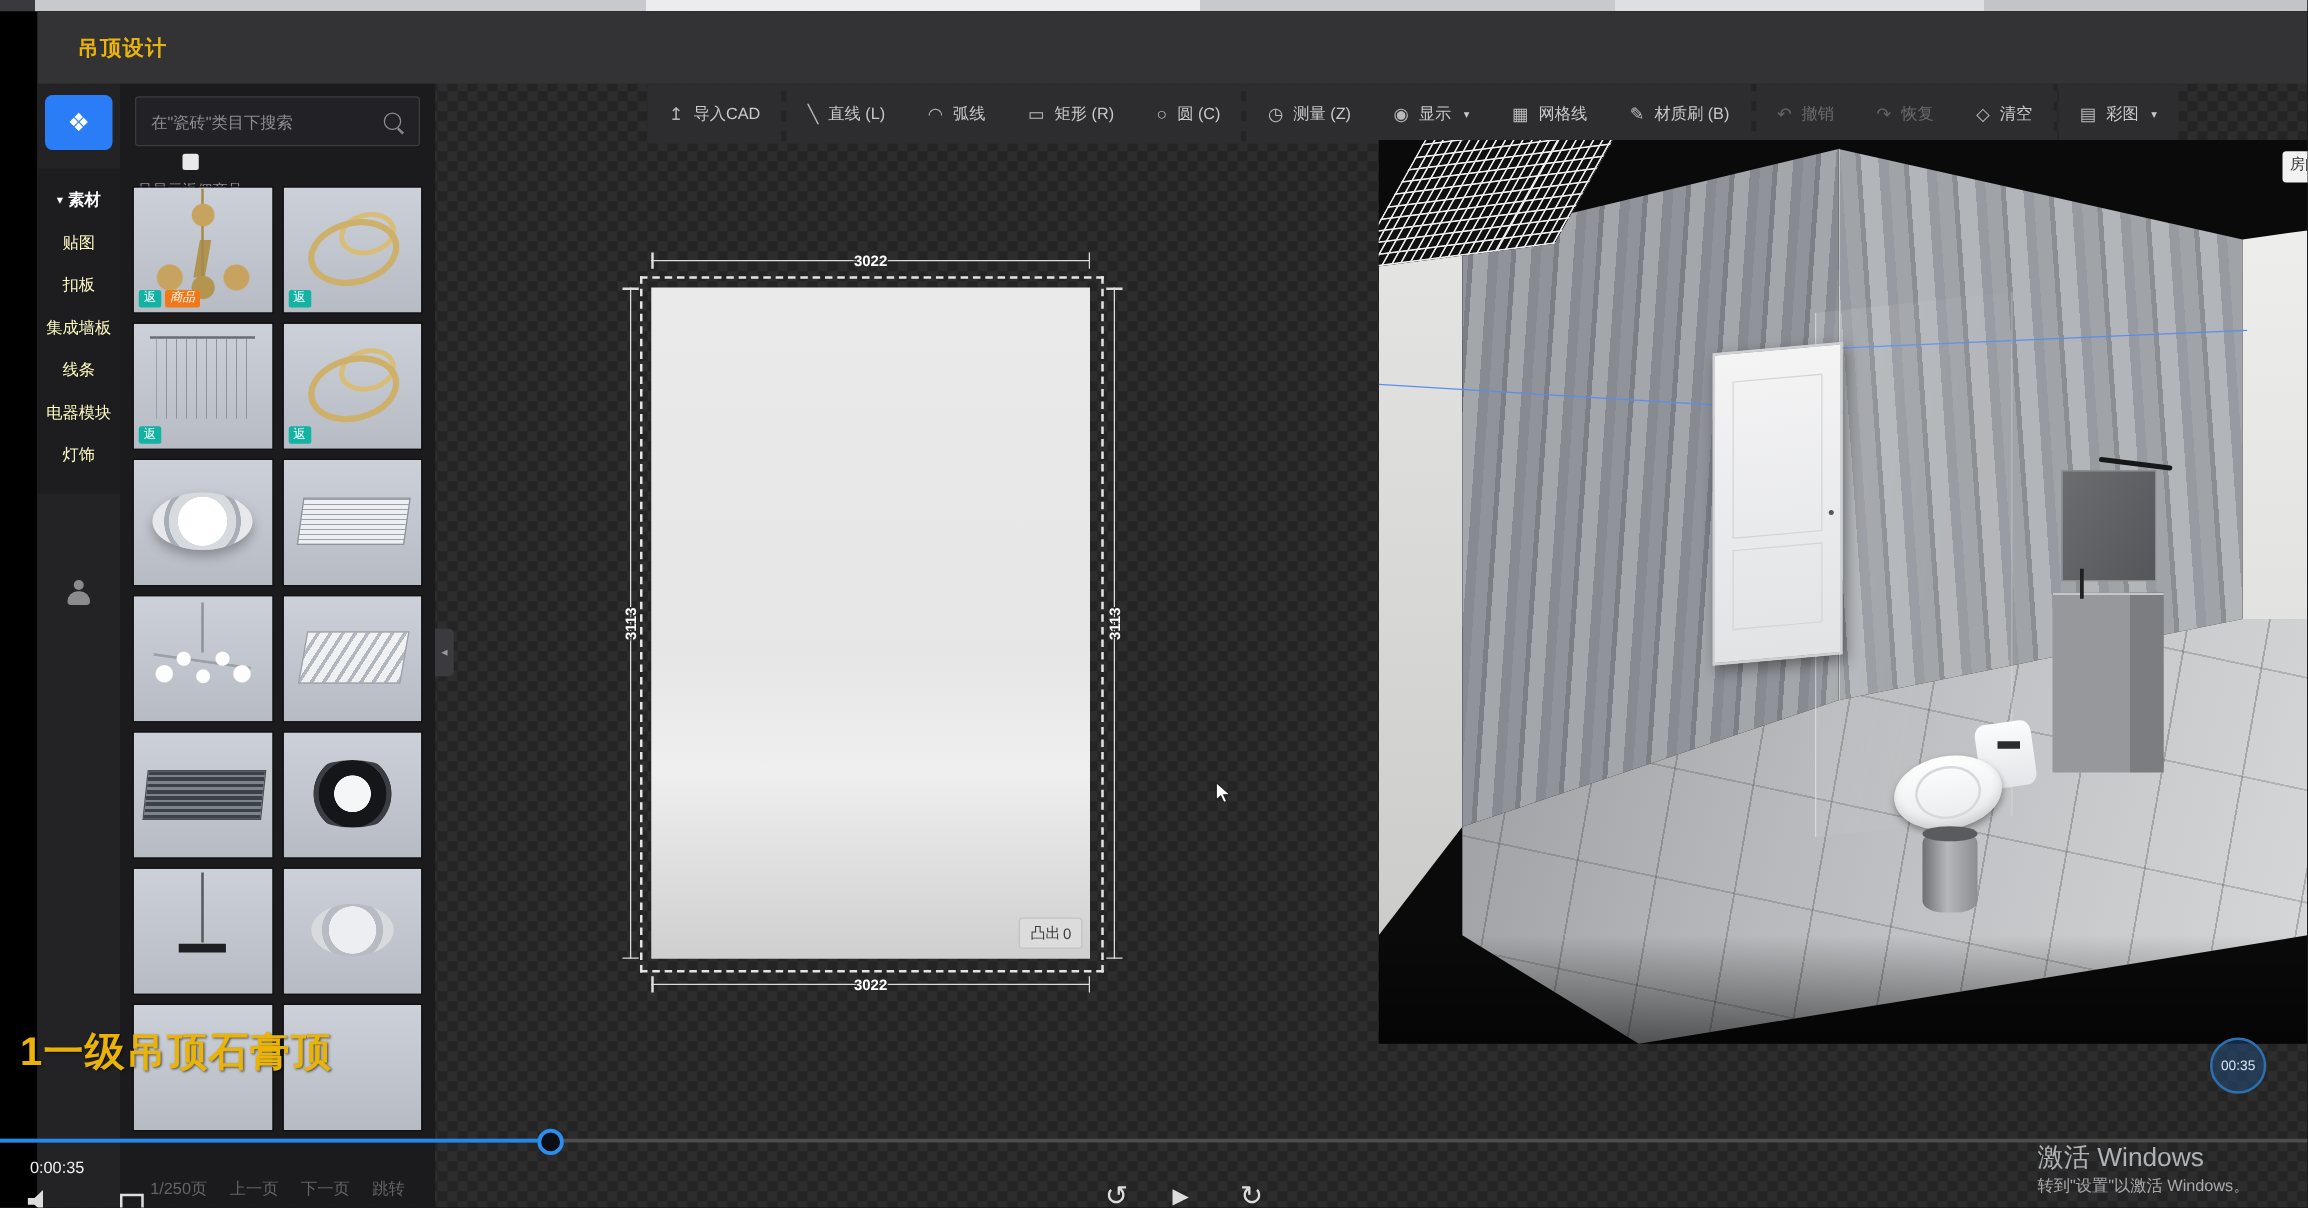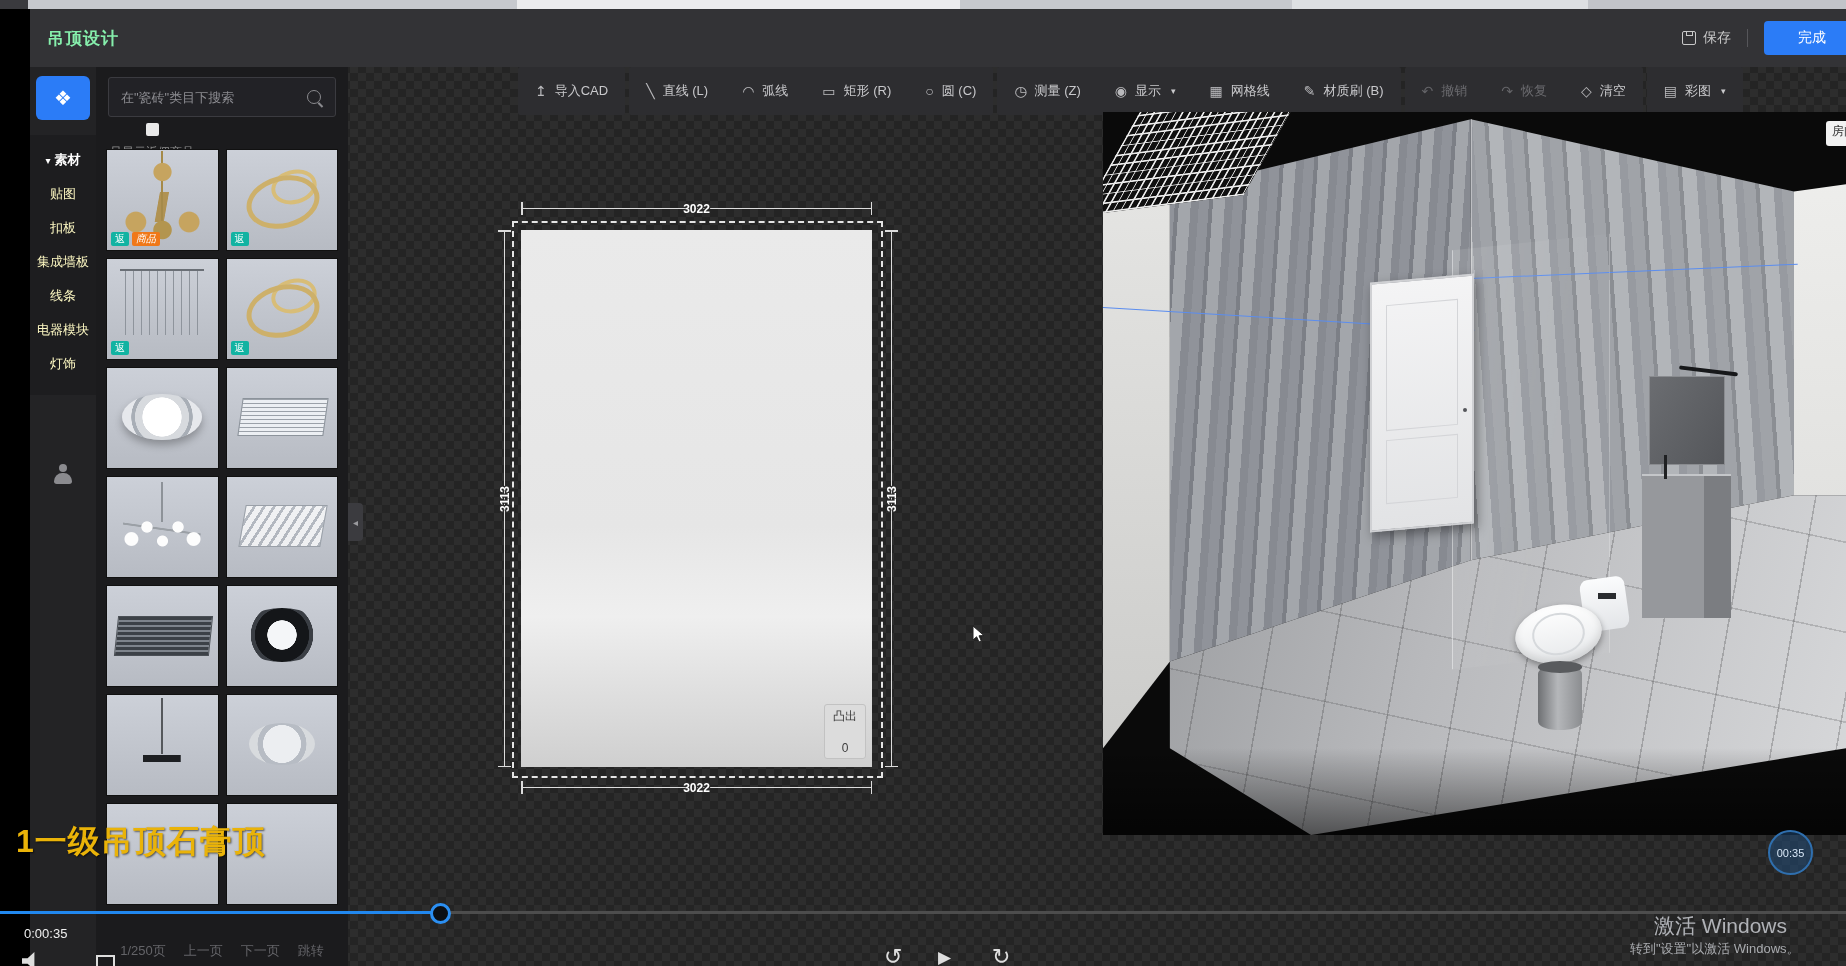--- a/index.html
+++ b/index.html
@@ -9,40 +9,40 @@
 
   
   .top-strip{left:0;top:0;width:1846px;height:9px;
     background:linear-gradient(90deg,#3a3a3e 0 1.5%,#c7c9ce 1.5% 28%,#ececee 28% 52%,#c7c9ce 52% 70%,#dddfe2 70% 86%,#c2c4c9 86%);}
   .caption{left:16px;top:820px;font-size:32px;font-weight:bold;color:#eab308;letter-spacing:1px;
     text-shadow:1px 1px 2px rgba(0,0,0,.6);}
   .progress-track{left:0;top:911px;width:1846px;height:3px;background:#4d4d4d;}
   .progress-fill{left:0;top:911px;height:3px;background:#2188ef;}
   .progress-handle{top:903px;width:15px;height:15px;border:3px solid #2b8ff2;border-radius:50%;background:#0b0f14;}
   .video-time{left:24px;top:926px;font-size:13px;color:#f0f0f0;}
-  .wm1{left:1630px;top:912px;font-size:21px;color:rgba(200,202,208,.85);margin-left:24px;}
+  .wm1{left:1630px;top:912px;font-size:21px;color:rgba(200,202,208,.85);}
   .wm2{left:1630px;top:940px;font-size:13px;color:rgba(200,202,208,.8);}
   .timer{left:1768px;top:830px;width:41px;height:41px;border-radius:50%;border:2px solid #2f6fae;
     background:rgba(32,78,126,.5);display:flex;align-items:center;justify-content:center;
     font-size:11px;color:#d7e6f6;}
   .bicon{color:#ddd;}
   .speaker-icon{left:22px;top:952px;width:20px;height:18px;background:#ddd;
     clip-path:polygon(0 35%,28% 35%,62% 0,62% 100%,28% 65%,0 65%);}
   .fullscreen-icon{left:96px;top:955px;width:15px;height:13px;border:2px solid #ddd;background:transparent;}
   .loop-left-icon{left:884px;top:944px;font-size:22px;}
   .play-icon{left:938px;top:947px;font-size:17px;}
   .loop-right-icon{left:992px;top:944px;font-size:22px;}
 
   
   .app{left:30px;top:9px;width:1816px;height:957px;overflow:hidden;
     background-color:#272727;
     background-image:conic-gradient(#2d2d2d 25%,#242424 0 50%,#2d2d2d 0 75%,#242424 0);
     background-size:16px 16px;}
   .titlebar{position:absolute;left:0;top:0;width:100%;height:58px;background:#333336;display:flex;align-items:center;}
-  .title{margin-left:17px;font-size:17px;font-weight:bold;color:#86efac;letter-spacing:1px;}
+  .title{margin-left:32px;font-size:17px;font-weight:bold;color:#eab308;letter-spacing:1px;}
   .tb-right{margin-left:auto;display:flex;align-items:center;height:100%;}
   .save-btn{display:flex;align-items:center;gap:7px;color:#c9c9c9;font-size:14px;cursor:pointer;}
   .floppy{width:12px;height:12px;border:1.5px solid #c9c9c9;border-radius:2px;position:relative;display:inline-block;}
   .floppy::before{content:"";position:absolute;top:-1px;left:3px;width:5px;height:4px;border:1px solid #c9c9c9;border-top:none;}
   .vdiv{width:1px;height:18px;background:#56565a;margin:0 16px;}
   .done-btn{width:96px;height:34px;background:#2b7cf7;border:none;border-radius:4px;color:#fff;
     font-size:14px;margin-right:-14px;font-family:inherit;}
 
   
   .rail{position:absolute;left:0;top:58px;bottom:0;width:66px;background:#232325;}
@@ -126,21 +126,21 @@
   .tbtn{display:flex;align-items:center;gap:8px;padding:0 17px;font-size:13px;color:#c9c9cc;cursor:pointer;white-space:nowrap;}
   .tbtn.disabled{color:#6a6a6e;cursor:default;}
   .ticon{font-size:14px;opacity:.9;}
   .tchev{font-size:9px;margin-left:2px;}
 
   
   .sel-border{left:482px;top:212px;width:367px;height:553px;border:2px dashed #e4e4e4;}
   .ceiling{left:491px;top:221px;width:351px;height:537px;
     background:linear-gradient(180deg,#eaeaea 0%,#e6e6e6 55%,#efefef 72%,#cfcfcf 100%);}
   .bulge{position:absolute;right:6px;bottom:8px;background:#dcdcdc;border:1px solid #c2c2c2;border-radius:3px;
-    padding:3px 8px;font-size:12px;color:#3c3c3c;display:flex;gap:16px;align-items:center;flex-direction:column;}
+    padding:3px 8px;font-size:12px;color:#3c3c3c;display:flex;gap:2px;align-items:center;}
   .dim{color:#fff;font-size:12px;font-weight:bold;
     text-shadow:1px 1px 0 #2a2a2a,-1px -1px 0 #2a2a2a,1px -1px 0 #2a2a2a,-1px 1px 0 #2a2a2a;}
   .dim-h{height:0;border-top:1.5px solid #dcdcdc;}
   .dim-h::before,.dim-h::after{content:"";position:absolute;top:-7px;width:1.5px;height:13px;background:#dcdcdc;}
   .dim-h::before{left:0;} .dim-h::after{right:0;}
   .dim-v{width:0;border-left:1.5px solid #dcdcdc;}
   .dim-v::before,.dim-v::after{content:"";position:absolute;left:-7px;height:1.5px;width:13px;background:#dcdcdc;}
   .dim-v::before{top:0;} .dim-v::after{bottom:0;}
   .dim-label-h{transform:translate(-50%,-50%);}
   .dim-label-v{transform:translate(-50%,-50%) rotate(-90deg);}
@@ -196,28 +196,20 @@
 </style>
 </head>
 <body>
 
 <div class="abs top-strip"></div>
 
 <div class="abs app">
 
   <div class="titlebar">
     <span class="title">吊顶设计</span>
-    <div class="tb-right">
-      <div class="save-btn">
-        <span class="floppy"></span>
-        <span>保存</span>
-      </div>
-      <span class="vdiv"></span>
-      <button class="done-btn">完成</button>
-    </div>
   </div>
 
   <div class="rail">
     <div class="cube-btn">
       <span class="cube-icon">❖</span>
     </div>
     <div class="cats" id="cats">
         <div class="cat active">
           <span class="caret">▾</span>
           <span>素材</span>

